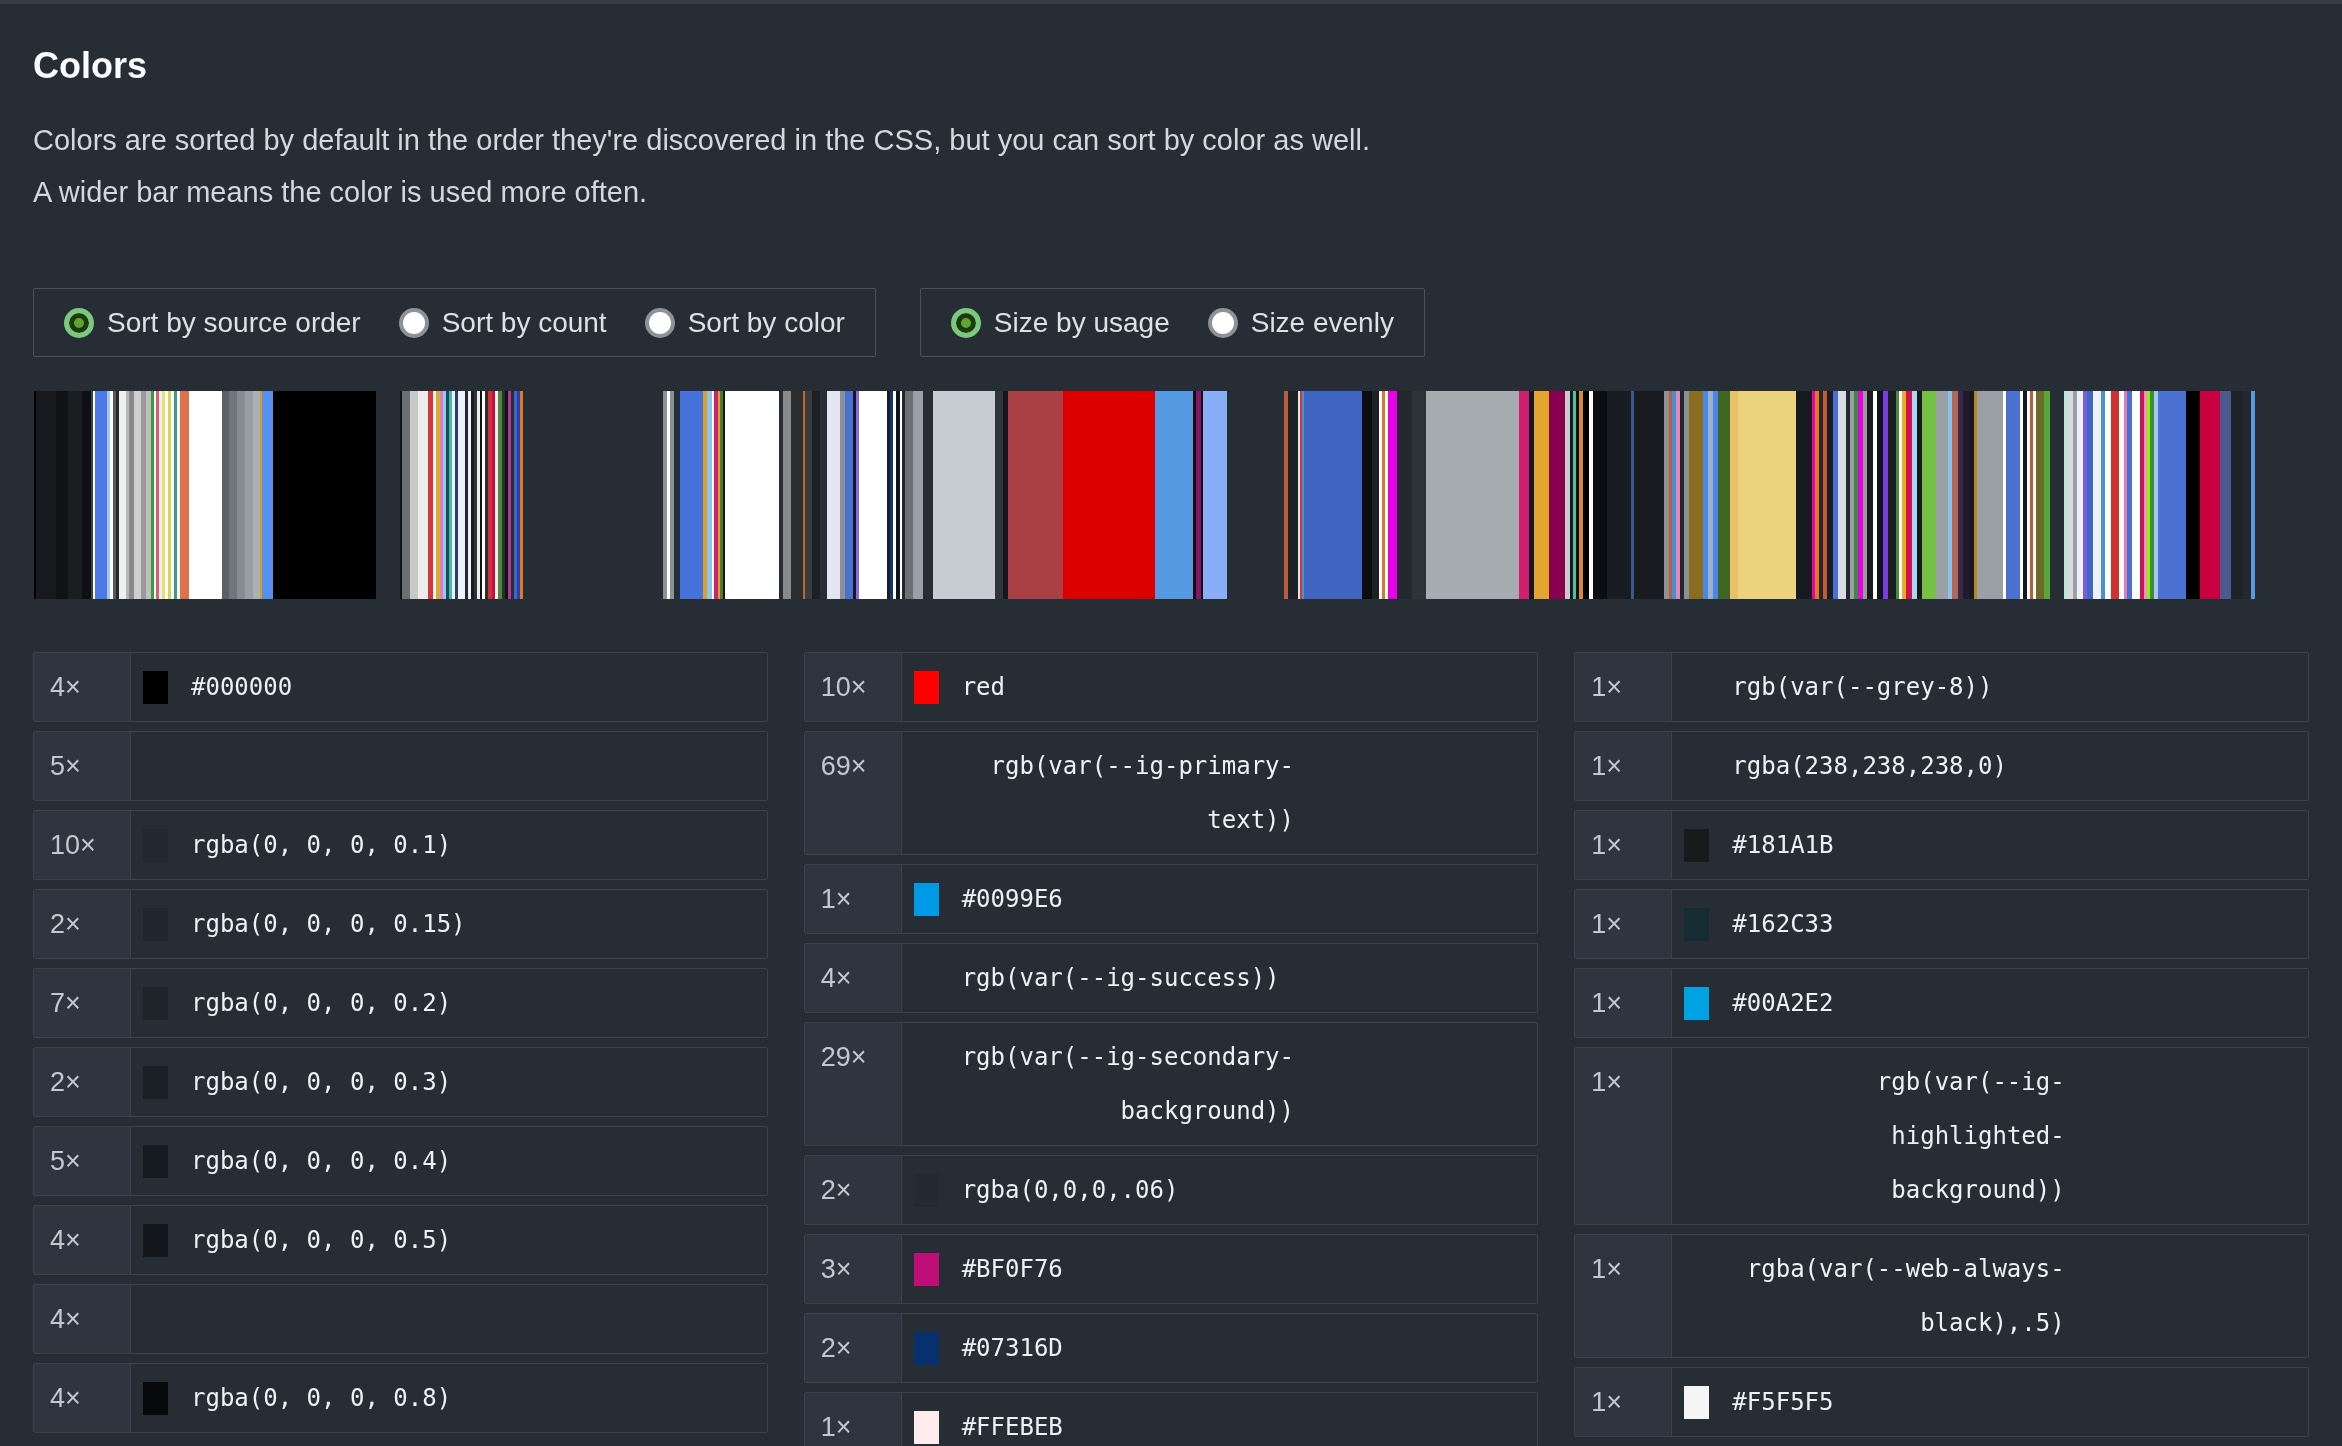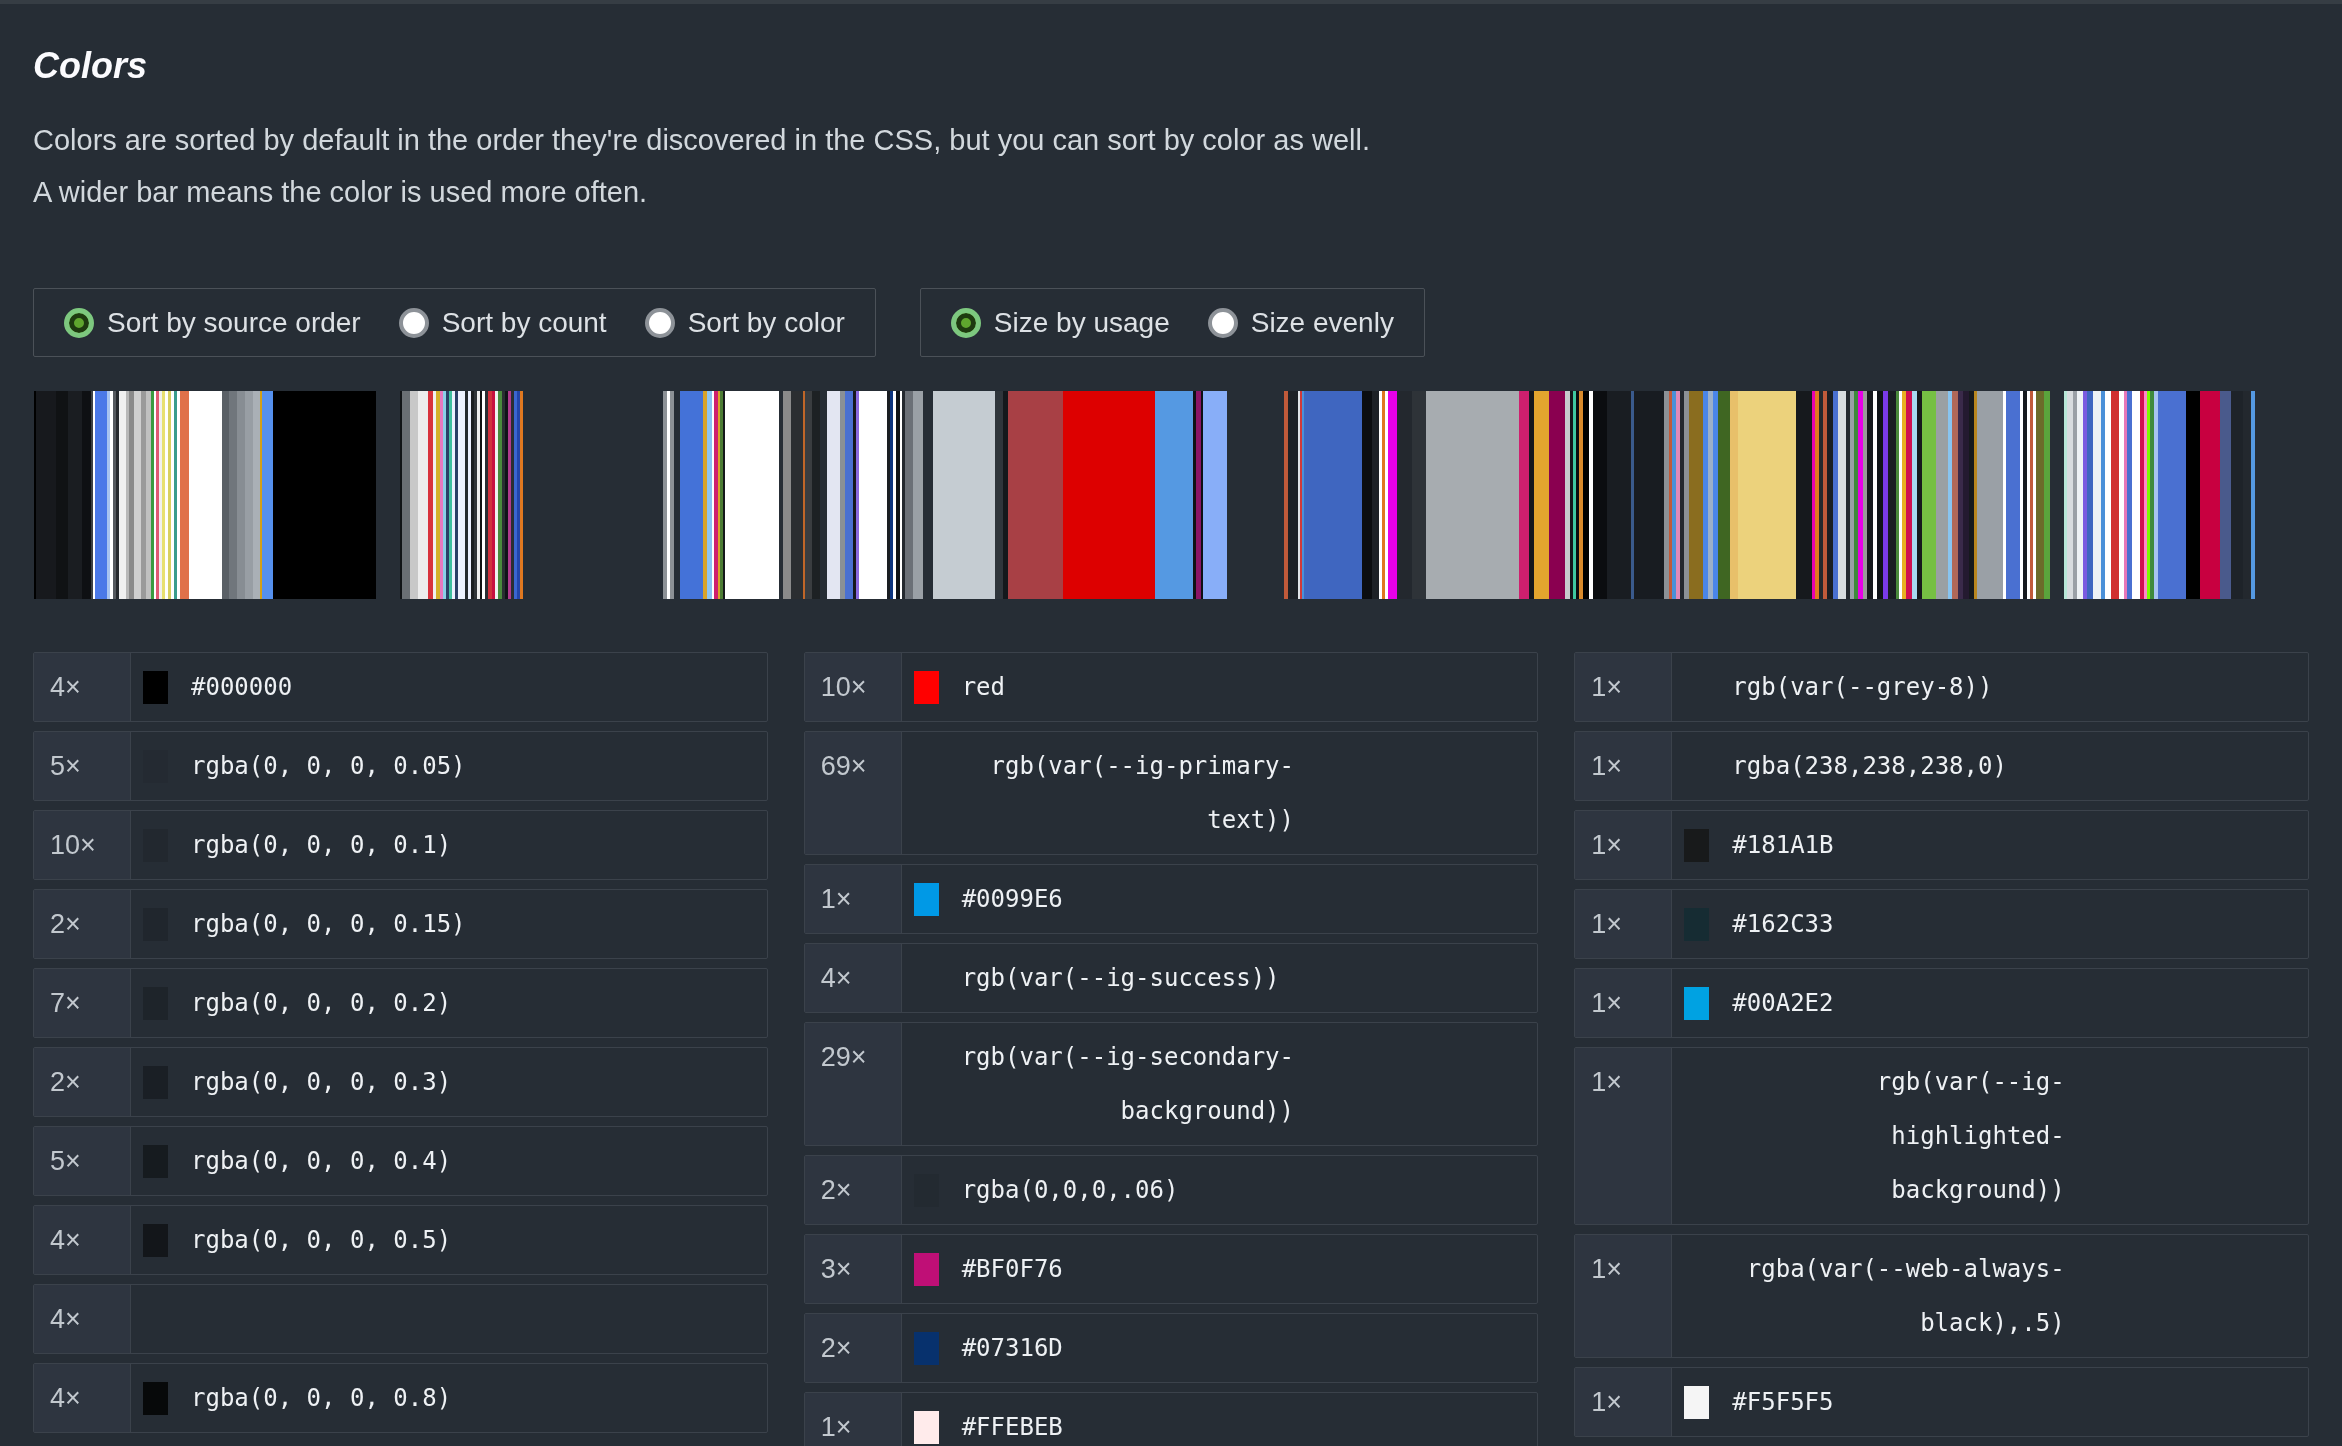--- a/index.html
+++ b/index.html
@@ -9,21 +9,20 @@
     border-top:4px solid #363d44;
     box-sizing:border-box;
     font-family:"Liberation Sans",sans-serif;
     color:#d5dade;
     overflow:hidden;
   }
   .page-title{
     margin:40px 33px 0 33px;
     font-size:36px;line-height:44px;font-weight:600;
     color:#fbfbfe;
-    font-style:italic;
   }
   .page-desc{
     margin:26px 33px 0 33px;
     font-size:29px;line-height:52px;font-weight:400;
     color:#d2d8dd;
   }
   .controls{
     display:flex;gap:44px;
     margin:70px 33px 0 33px;
   }
@@ -368,24 +367,20 @@
     <div class="col">
       <div class="color-row">
         <div class="count-cell">4×</div>
         <div class="value-cell">
           <div class="swatch" style="background: rgb(0, 0, 0);"></div>
           <div class="value-text">#000000</div>
         </div>
       </div>
       <div class="color-row">
         <div class="count-cell">5×</div>
-        <div class="value-cell">
-          <div class="swatch" style="background: rgba(0, 0, 0, 0.05);"></div>
-          <div class="value-text">rgba(0, 0, 0, 0.05)</div>
-        </div>
       </div>
       <div class="color-row">
         <div class="count-cell">10×</div>
         <div class="value-cell">
           <div class="swatch" style="background: rgba(0, 0, 0, 0.1);"></div>
           <div class="value-text">rgba(0, 0, 0, 0.1)</div>
         </div>
       </div>
       <div class="color-row">
         <div class="count-cell">2×</div>

